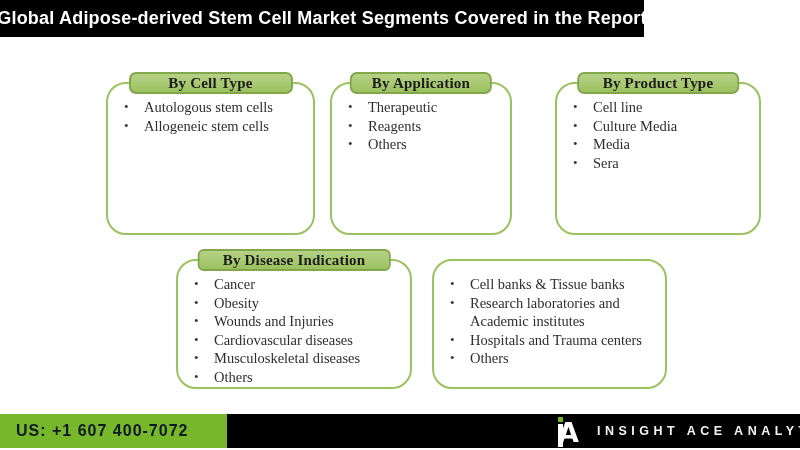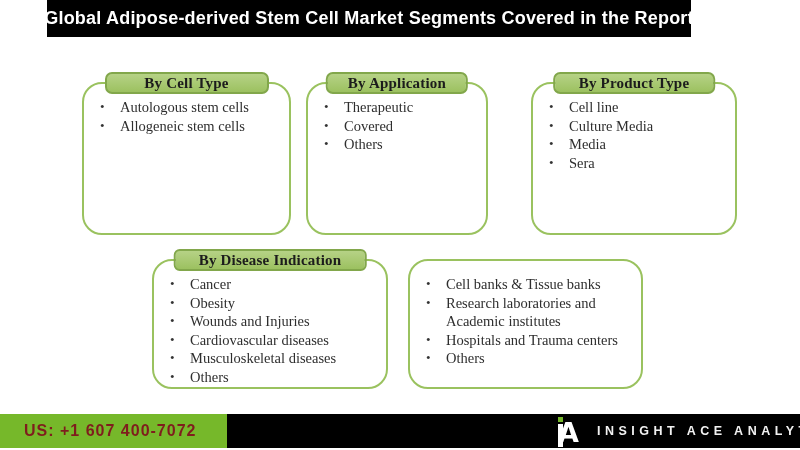--- a/index.html
+++ b/index.html
@@ -4,31 +4,31 @@
 <style>
   html,body{margin:0;padding:0;background:#e9e9e9;}
   .stage{
     position:relative;width:800px;height:450px;background:#ffffff;
     overflow:hidden;font-family:"Liberation Serif", serif;
   }
 
   
   .titlebar{
     position:absolute;left:0;top:0;width:644px;height:37px;background:#000000;
-    display:flex;align-items:center;justify-content:center;margin-left:47px;
+    display:flex;align-items:center;justify-content:center;
   }
   .titlebar span{
     color:#ffffff;font-family:"Liberation Sans", sans-serif;
     font-weight:bold;font-size:18px;letter-spacing:.2px;white-space:nowrap;
   }
 
   
   .segment-box{
     position:absolute;background:#ffffff;border:2px solid #9ac25f;
-    border-radius:20px;box-sizing:border-box;
+    border-radius:20px;box-sizing:border-box;margin-left:24px;
   }
   .tab{
     position:absolute;top:-12px;left:50%;transform:translateX(-50%);
     width:80%;height:22px;box-sizing:border-box;
     background:linear-gradient(#b6d286,#9cc160);
     border:2px solid #82a74b;border-radius:7px;
     display:flex;align-items:center;justify-content:center;
     z-index:2;white-space:nowrap;
   }
   .tab span{
@@ -53,22 +53,22 @@
 
   
   .footer{
     position:absolute;left:0;top:414px;width:800px;height:34px;background:#000000;
   }
   .phone-block{
     position:absolute;left:0;top:0;width:227px;height:34px;background:#76b82a;
     display:flex;align-items:center;
   }
   .phone-block span{
-    padding-left:24px;font-family:"Liberation Sans", sans-serif;font-weight:bold;
-    font-size:16px;letter-spacing:1px;color:#7f1d1d;white-space:nowrap;
+    padding-left:16px;font-family:"Liberation Sans", sans-serif;font-weight:bold;
+    font-size:16px;letter-spacing:1px;color:#0f172a;white-space:nowrap;
   }
   .brand{
     position:absolute;left:556px;top:0;height:34px;display:flex;align-items:center;gap:17px;
   }
   .logo{position:relative;width:24px;height:32px;margin-top:1px;}
   .logo-dot{position:absolute;left:2px;top:1px;width:5px;height:5px;background:#76b82a;}
   .logo-stem{position:absolute;left:2px;top:8px;width:5px;height:23px;background:#ffffff;}
   .logo-a{
     position:absolute;left:2px;top:2px;color:#ffffff;
     font-family:"DejaVu Sans", sans-serif;font-weight:bold;font-size:27px;line-height:29px;
@@ -96,21 +96,21 @@
         <li>Allogeneic stem cells</li>
       </ul>
   </div>
 
   <div class="segment-box" id="box-1">
     <div class="tab">
       <span>By Application</span>
     </div>
     <ul class="items">
         <li>Therapeutic</li>
-        <li>Covered</li>
+        <li>Reagents</li>
         <li>Others</li>
       </ul>
   </div>
 
   <div class="segment-box" id="box-2">
     <div class="tab">
       <span>By Product Type</span>
     </div>
     <ul class="items">
         <li>Cell line</li>

